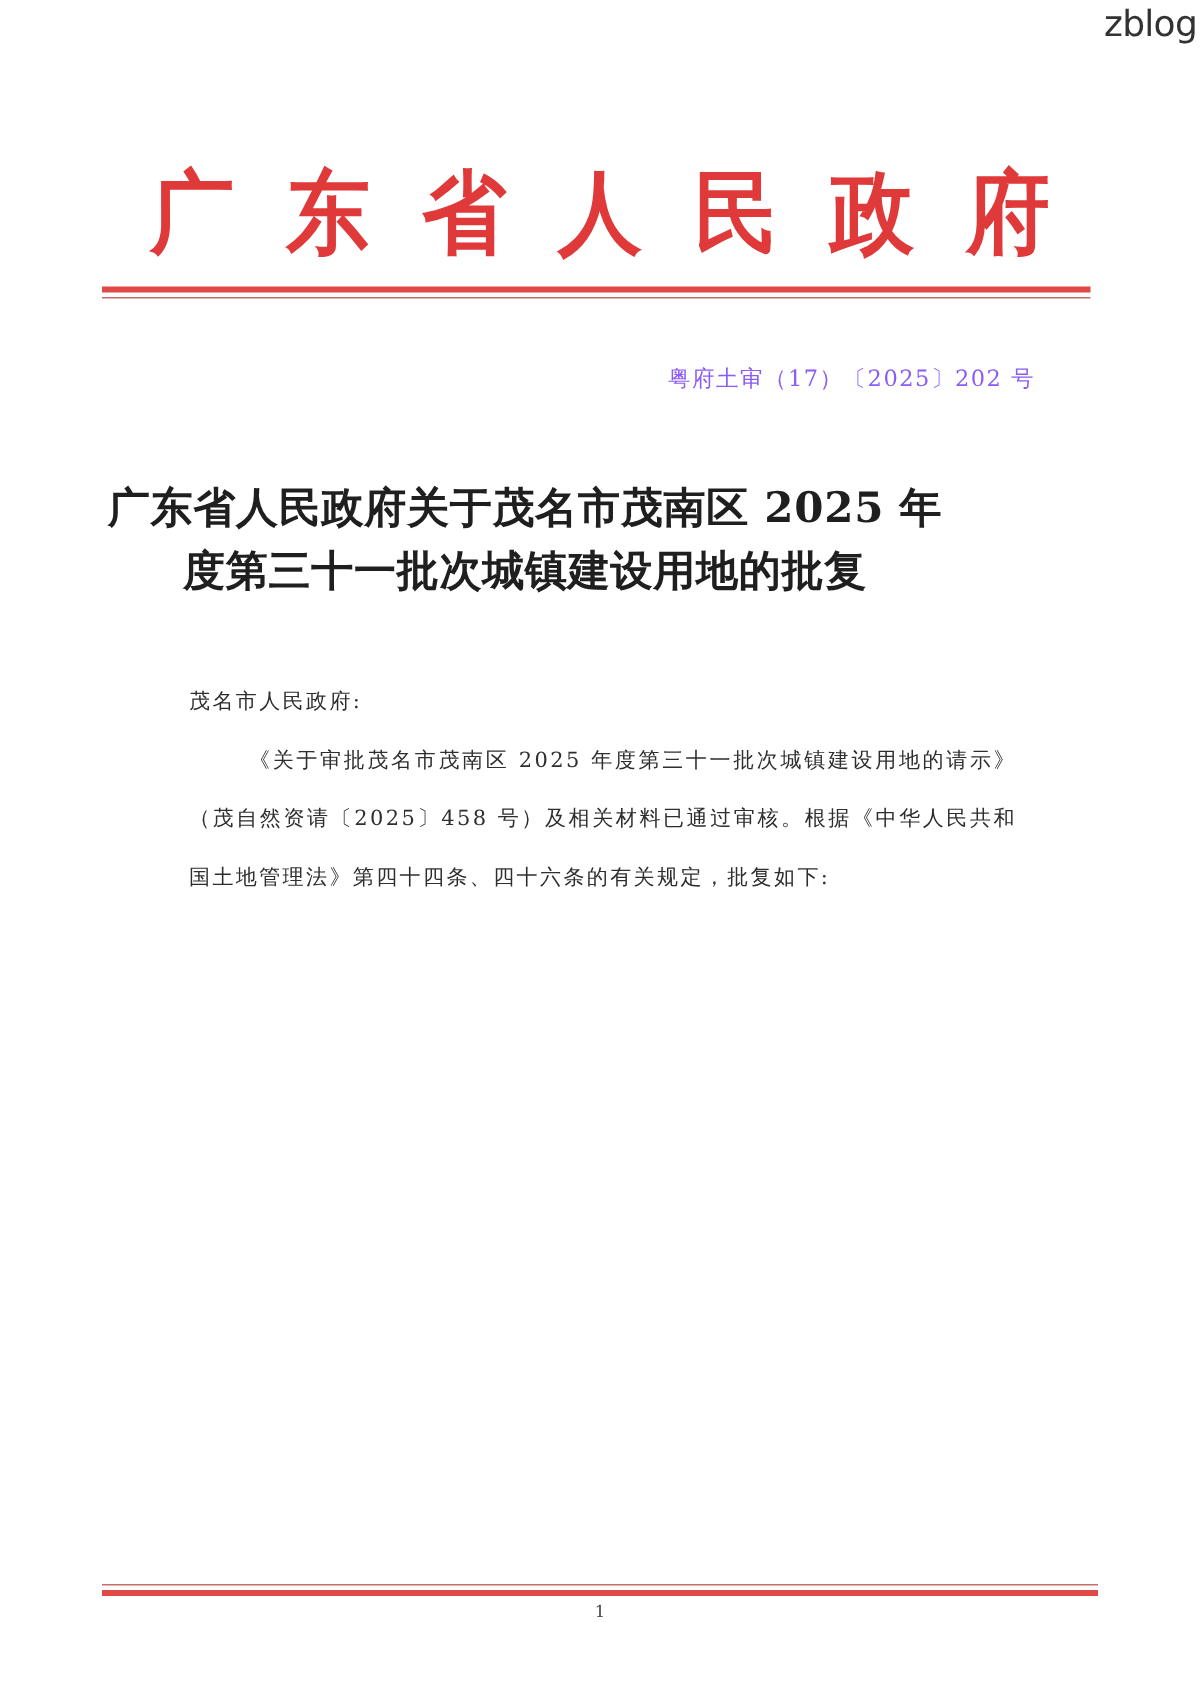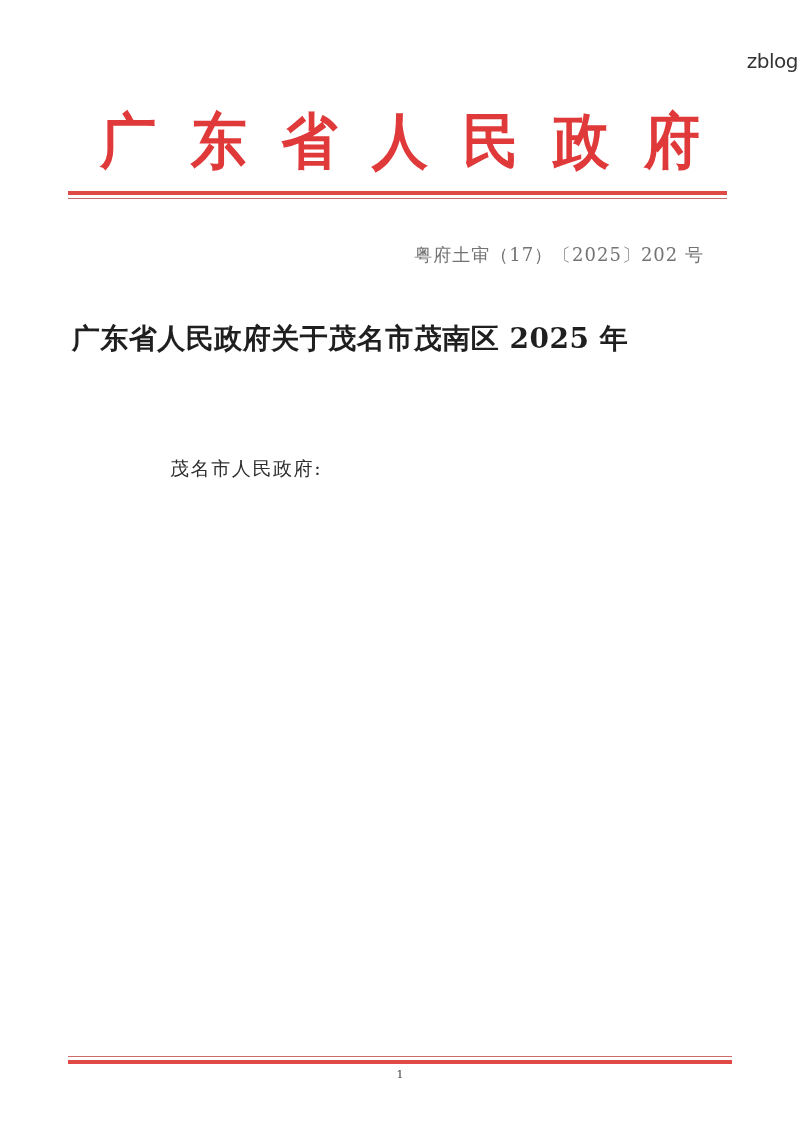--- a/index.html
+++ b/index.html
@@ -2,41 +2,41 @@
 <html><head>
 <meta charset="utf-8">
 <style>
   html, body { margin: 0; padding: 0; }
   body {
     width: 800px; height: 1136px; background: #ffffff; position: relative; overflow: hidden;
     font-family: "DejaVu Serif", "Liberation Serif", serif; color: #2a2a2a;
   }
   .watermark {
     position: absolute; right: 2px; top: 2px; font-family: "DejaVu Sans", "Liberation Sans", sans-serif;
-    font-size: 20px; color: #333; letter-spacing: -0.5px; margin-top: 47px;
+    font-size: 24px; color: #333; letter-spacing: -0.5px;
   }
   .masthead {
     position: absolute; left: 100px; top: 108px; width: 600px; height: 70px;
     display: flex; justify-content: space-between; align-items: center;
     color: #e0393a; font-size: 56px; font-weight: bold; font-family: "DejaVu Serif", serif;
     transform: scaleY(1.08);
   }
   .masthead span { display: inline-block; }
   .rule-top-thick { position: absolute; left: 68px; top: 191px; width: 659px; height: 4px; background: #df4a46; }
   .rule-top-thin { position: absolute; left: 68px; top: 198px; width: 659px; height: 1px; background: #c86a68; }
   .docno {
-    position: absolute; right: 96px; top: 243px; font-size: 18px; color: #737373; letter-spacing: 1px;
+    position: absolute; right: 110px; top: 243px; font-size: 15px; color: #8b5cf6; letter-spacing: 1px;
   }
   .title {
     position: absolute; left: 0; top: 318px; width: 700px; text-align: center;
     font-size: 28px; font-weight: bold; line-height: 42px; color: #1f1f1f; letter-spacing: 0.5px;
   }
   .body-text {
     position: absolute; left: 126px; top: 449px; width: 552px;
-    font-size: 19px; line-height: 39px; color: #2e2e2e; text-align: justify; letter-spacing: 1.6px; margin-left: 44px;
+    font-size: 14px; line-height: 39px; color: #2e2e2e; text-align: justify; letter-spacing: 1.6px;
   }
   .body-text p { margin: 0; }
   .indent { text-indent: 40px; }
   .rule-bot-thin { position: absolute; left: 68px; top: 1056px; width: 664px; height: 1px; background: #c86a68; }
   .rule-bot-thick { position: absolute; left: 68px; top: 1060px; width: 664px; height: 4px; background: #df4a46; }
   .pageno { position: absolute; left: 0; width: 800px; top: 1068px; text-align: center; font-size: 11px; color: #444; }
 </style>
 </head>
 <body>
 
@@ -52,22 +52,24 @@
   <span>府</span>
 </div>
 
 <div class="rule-top-thick"></div>
 <div class="rule-top-thin"></div>
 
 <div class="docno">粤府土审（17）〔2025〕202 号</div>
 
 <div class="title">
   <div>广东省人民政府关于茂名市茂南区 2025 年</div>
+  <div>度第三十一批次城镇建设用地的批复</div>
 </div>
 
 <div class="body-text">
   <p>茂名市人民政府:</p>
+  <p class="indent">《关于审批茂名市茂南区 2025 年度第三十一批次城镇建设用地的请示》（茂自然资请〔2025〕458 号）及相关材料已通过审核。根据《中华人民共和国土地管理法》第四十四条、四十六条的有关规定，批复如下:</p>
 </div>
 
 <div class="rule-bot-thin"></div>
 <div class="rule-bot-thick"></div>
 
 <div class="pageno">1</div>
 
 </body></html>

